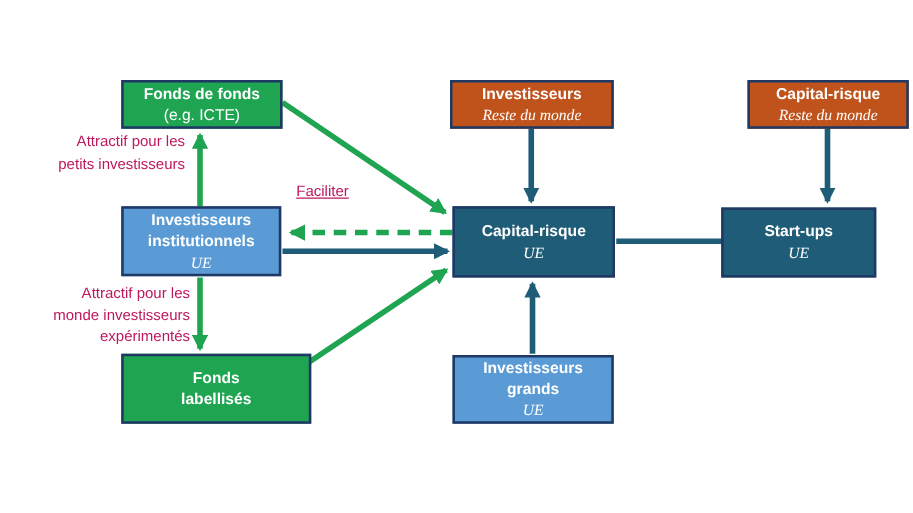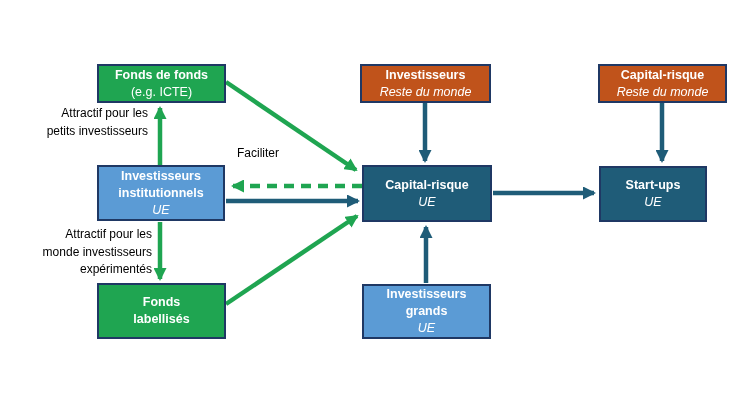--- a/index.html
+++ b/index.html
@@ -22,29 +22,29 @@
     text-align: center;
     color: #ffffff;
     font-size: 12.5px;
     line-height: 17px;
   }
   .box.green  { background: #1FA551; }
   .box.blue   { background: #5B9BD5; }
   .box.teal   { background: #1F5C78; }
   .box.orange { background: #C0531B; }
   .bold   { font-weight: 700; }
-  .italic { font-style: italic; }
+  .italic { font-style: italic; font-family: Liberation Serif, serif; }
   .annotation {
     position: absolute;
-    color: #000000;
+    color: #be185d;
     font-size: 12px;
     line-height: 17.5px;
     text-align: right;
   }
-  .annotation.left-align { text-align: left; }
+  .annotation.left-align { text-align: left; text-decoration: underline; }
   #arrow-layer {
     position: absolute;
     left: 0; top: 0;
     width: 730px; height: 410px;
   }
 </style>
 </head>
 <body>
 
 <div id="canvas">
@@ -90,26 +90,26 @@
     <div class="bold">Investisseurs</div>
     <div class="bold">institutionnels</div>
     <div class="italic">UE</div>
   </div>
 
   <div class="box teal" style="left:362px; top:165px; width:130px; height:57px;">
     <div class="bold">Capital-risque</div>
     <div class="italic">UE</div>
   </div>
 
-  <div class="box teal" style="left:599px; top:166px; width:108px; height:56px;">
+  <div class="box teal" style="left:577px; top:166px; width:124px; height:56px;">
     <div class="bold">Start-ups</div>
     <div class="italic">UE</div>
   </div>
 
-  <div class="box green" style="left:97px; top:283px; width:129px; height:56px;">
+  <div class="box green" style="left:97px; top:283px; width:152px; height:56px;">
     <div class="bold">Fonds</div>
     <div class="bold">labellisés</div>
   </div>
 
   <div class="box blue" style="left:362px; top:284px; width:129px; height:55px;">
     <div class="bold">Investisseurs</div>
     <div class="bold">grands</div>
     <div class="italic">UE</div>
   </div>
 

